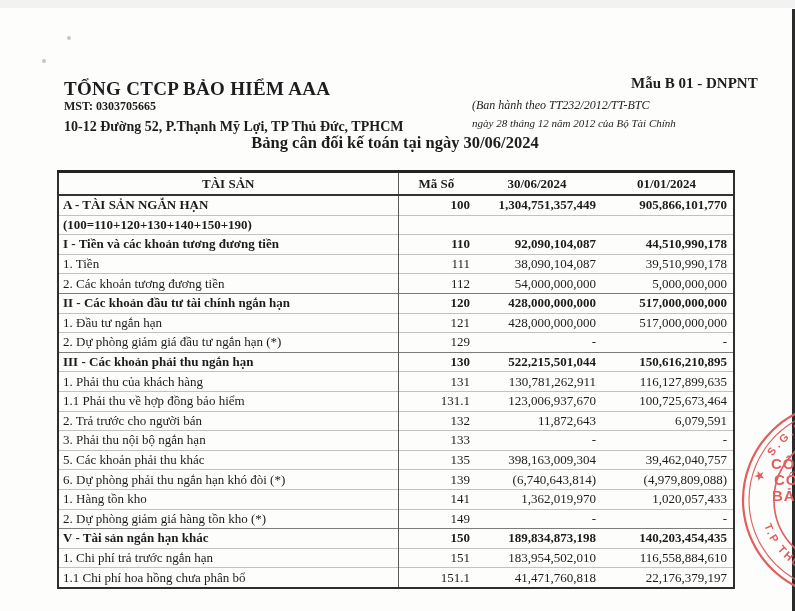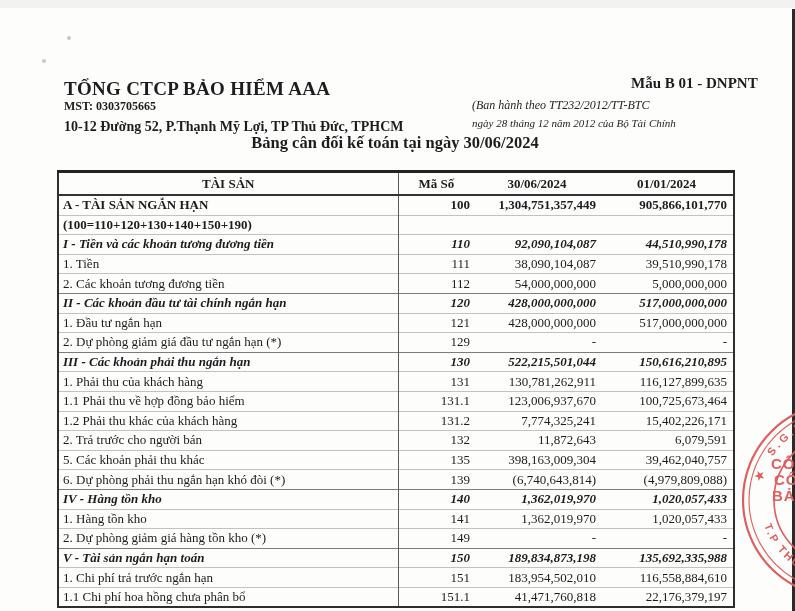--- a/index.html
+++ b/index.html
@@ -41,21 +41,21 @@
     height:18.6px;padding:0;line-height:18px;overflow:hidden;white-space:nowrap;
   }
   .bs td.lbl{text-align:left;padding-left:4px;border-right:1.5px solid #5a5a5a;}
   .bs th.lbl-h{border-right:1.5px solid #5a5a5a;}
   .bs td.code{text-align:right;padding-right:4px;}
   .bs td.num1{text-align:right;padding-right:4px;}
   .bs td.num2{text-align:right;padding-right:6px;}
   .bs tbody tr + tr td{border-top:1px solid #c2c2c2;}
   .bs tbody tr.sec td{font-weight:bold;}
   .bs tbody tr.sec + tr td, .bs tbody tr.dark-top td{border-top:1px solid #c2c2c2;}
-  .bs tbody tr.sec-top td{border-top:1.5px solid #7c7c7c;font-style:italic;}
+  .bs tbody tr.sec-top td{border-top:1.5px solid #7c7c7c;}
 
   .stamp{position:absolute;left:725px;top:390px;width:210px;height:230px;}
   .stamp text{font-family:"Liberation Sans","DejaVu Sans",sans-serif;}
 </style>
 </head>
 <body>
 
 <div class="top-strip"></div>
 <div class="right-edge"></div>
 <div class="speck speck1"></div>
@@ -145,66 +145,60 @@
     <td class="num1">130,781,262,911</td>
     <td class="num2">116,127,899,635</td>
   </tr>
       <tr>
     <td class="lbl">1.1 Phải thu về hợp đồng bảo hiểm</td>
     <td class="code">131.1</td>
     <td class="num1">123,006,937,670</td>
     <td class="num2">100,725,673,464</td>
   </tr>
       <tr>
-    <td class="lbl">1.2 Phải thu khác của khách hàng</td>
-    <td class="code">131.2</td>
-    <td class="num1">7,774,325,241</td>
-    <td class="num2">15,402,226,171</td>
-  </tr>
-      <tr>
     <td class="lbl">2. Trả trước cho người bán</td>
     <td class="code">132</td>
     <td class="num1">11,872,643</td>
     <td class="num2">6,079,591</td>
   </tr>
       <tr>
+    <td class="lbl">3. Phải thu nội bộ ngắn hạn</td>
+    <td class="code">133</td>
+    <td class="num1">-</td>
+    <td class="num2">-</td>
+  </tr>
+      <tr>
     <td class="lbl">5. Các khoản phải thu khác</td>
     <td class="code">135</td>
     <td class="num1">398,163,009,304</td>
     <td class="num2">39,462,040,757</td>
   </tr>
       <tr>
     <td class="lbl">6. Dự phòng phải thu ngắn hạn khó đòi (*)</td>
     <td class="code">139</td>
     <td class="num1">(6,740,643,814)</td>
     <td class="num2">(4,979,809,088)</td>
   </tr>
-      <tr class="sec sec-top">
-    <td class="lbl">IV - Hàng tồn kho</td>
-    <td class="code">140</td>
-    <td class="num1">1,362,019,970</td>
-    <td class="num2">1,020,057,433</td>
-  </tr>
       <tr>
     <td class="lbl">1. Hàng tồn kho</td>
     <td class="code">141</td>
     <td class="num1">1,362,019,970</td>
     <td class="num2">1,020,057,433</td>
   </tr>
       <tr>
     <td class="lbl">2. Dự phòng giảm giá hàng tồn kho (*)</td>
     <td class="code">149</td>
     <td class="num1">-</td>
     <td class="num2">-</td>
   </tr>
       <tr class="sec sec-top">
-    <td class="lbl">V - Tài sản ngắn hạn toán</td>
+    <td class="lbl">V - Tài sản ngắn hạn khác</td>
     <td class="code">150</td>
     <td class="num1">189,834,873,198</td>
-    <td class="num2">135,692,335,988</td>
+    <td class="num2">140,203,454,435</td>
   </tr>
       <tr>
     <td class="lbl">1. Chi phí trả trước ngắn hạn</td>
     <td class="code">151</td>
     <td class="num1">183,954,502,010</td>
     <td class="num2">116,558,884,610</td>
   </tr>
       <tr>
     <td class="lbl">1.1 Chi phí hoa hồng chưa phân bổ</td>
     <td class="code">151.1</td>

